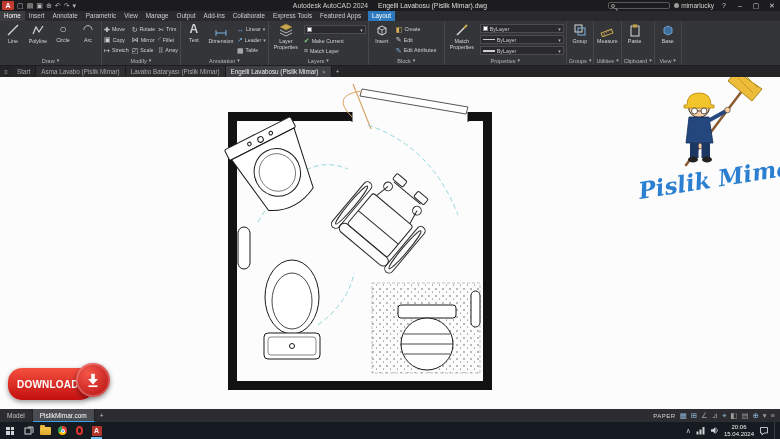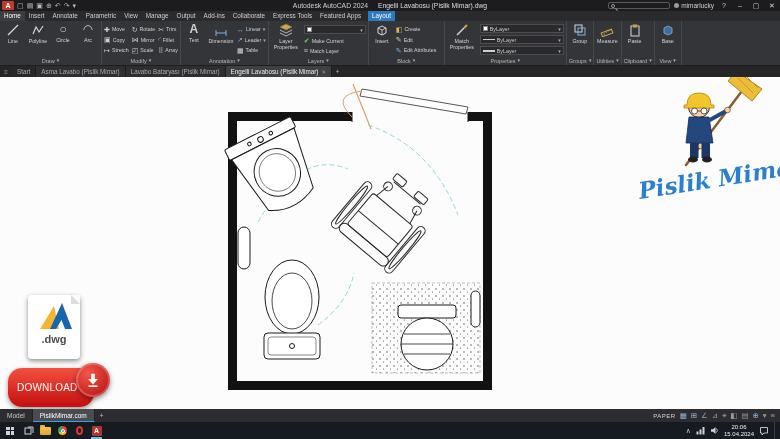--- a/index.html
+++ b/index.html
@@ -73,23 +73,23 @@
 
   
   .dwgicon{position:absolute;left:28px;top:218px;width:52px;height:64px;background:#fff;
            border-radius:4px;box-shadow:0 2px 5px rgba(0,0,0,.45);display:flex;
            flex-direction:column;align-items:center;padding-top:6px;}
   .dwgfold{position:absolute;top:0;right:0;width:0;height:0;border-top:9px solid #fcfcfc;
            border-left:9px solid #ddd;}
   .dwglabel{font-weight:bold;font-size:11px;color:#4c4c4c;margin-top:2px;}
 
   
-  .dlbtn{position:absolute;left:8px;top:291px;width:86px;height:39px;border-radius:14px;
+  .dlbtn{position:absolute;left:8px;top:291px;width:86px;height:32px;border-radius:14px;
          background:linear-gradient(180deg,#f4503f,#c30f0f);box-shadow:0 2px 5px rgba(0,0,0,.4);
-         color:#fff;font-weight:normal;font-size:10px;letter-spacing:.2px;display:flex;
+         color:#fff;font-weight:bold;font-size:10px;letter-spacing:.2px;display:flex;
          align-items:center;padding-left:9px;text-align:right;}
   .dlbadge{position:absolute;left:76px;top:286px;width:34px;height:34px;border-radius:50%;
            background:radial-gradient(circle at 35% 30%,#f4564a,#b10c0c);
            box-shadow:0 2px 5px rgba(0,0,0,.45),inset 0 0 0 2px rgba(255,255,255,.22);
            display:flex;align-items:center;justify-content:center;}
 
   
   .modelbar{position:absolute;top:409px;left:0;right:0;height:13px;background:#2d2d31;display:flex;
             align-items:stretch;font-size:6.5px;color:#c6c6c6;z-index:5;}
   .mtab{display:flex;align-items:center;padding:0 7px;border-right:1px solid #222;}
@@ -562,28 +562,20 @@
         <path d="M690 54 L699 77" stroke="#24477e" stroke-width="4" stroke-linecap="round"></path>
         <circle cx="700.5" cy="79" r="2.8" fill="#f8cfa6" stroke="#3a2a1a" stroke-width="0.6"></circle>
         <rect x="690" y="76" width="8.5" height="15" fill="#1c3761"></rect>
         <rect x="701.5" y="76" width="8.5" height="15" fill="#1c3761"></rect>
         <ellipse cx="693" cy="92.5" rx="5" ry="3" fill="#222"></ellipse>
         <ellipse cx="707" cy="92.5" rx="5" ry="3" fill="#222"></ellipse>
       </g>
       <text x="640" y="122" transform="rotate(-9 640 122)" font-size="23" font-style="italic" font-weight="bold" fill="#2b7fd0" font-family="DejaVu Serif, serif">Pislik Mimar</text>
     </svg>
 
-    <div class="dwgicon">
-      <div class="dwgfold"></div>
-      <svg width="40" height="30" viewBox="0 0 40 30">
-        <polygon points="6,28 20,5 25,28" fill="#f2b632"></polygon>
-        <polygon points="16,28 28,2 38,28 31,28 27.5,19 22,28" fill="#1a63ad"></polygon>
-      </svg>
-      <div class="dwglabel">.dwg</div>
-    </div>
 
     <div class="dlbtn">
       <span>DOWNLOAD</span>
     </div>
     <div class="dlbadge">
       <svg width="18" height="18" viewBox="0 0 20 20">
         <polygon points="8,3 12,3 12,9 15.5,9 10,15 4.5,9 8,9" fill="#fff"></polygon>
         <rect x="5" y="16" width="10" height="1.8" fill="#fff"></rect>
       </svg>
     </div>

